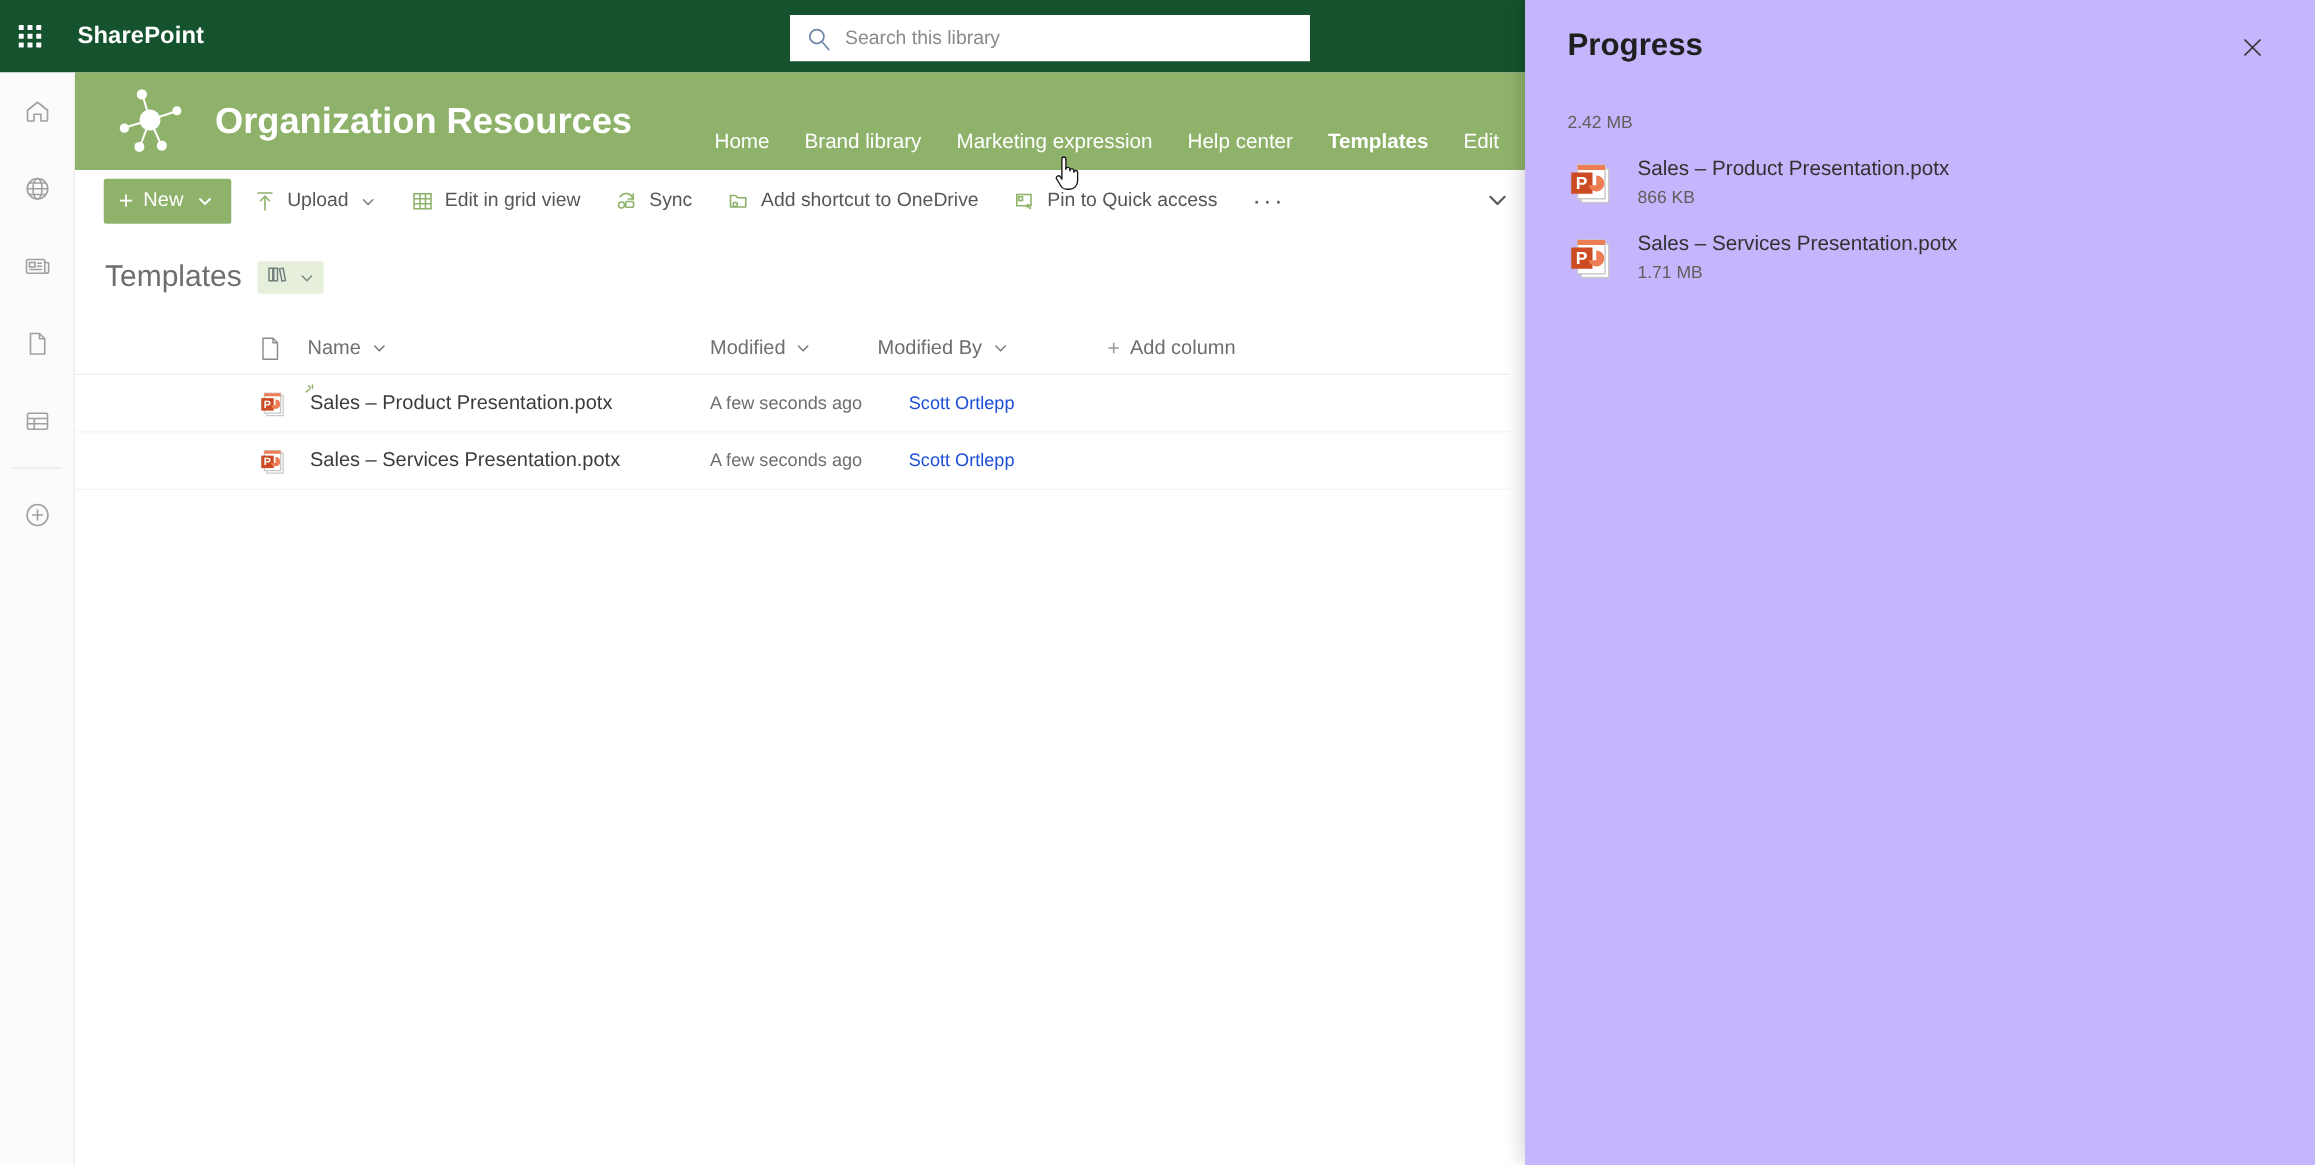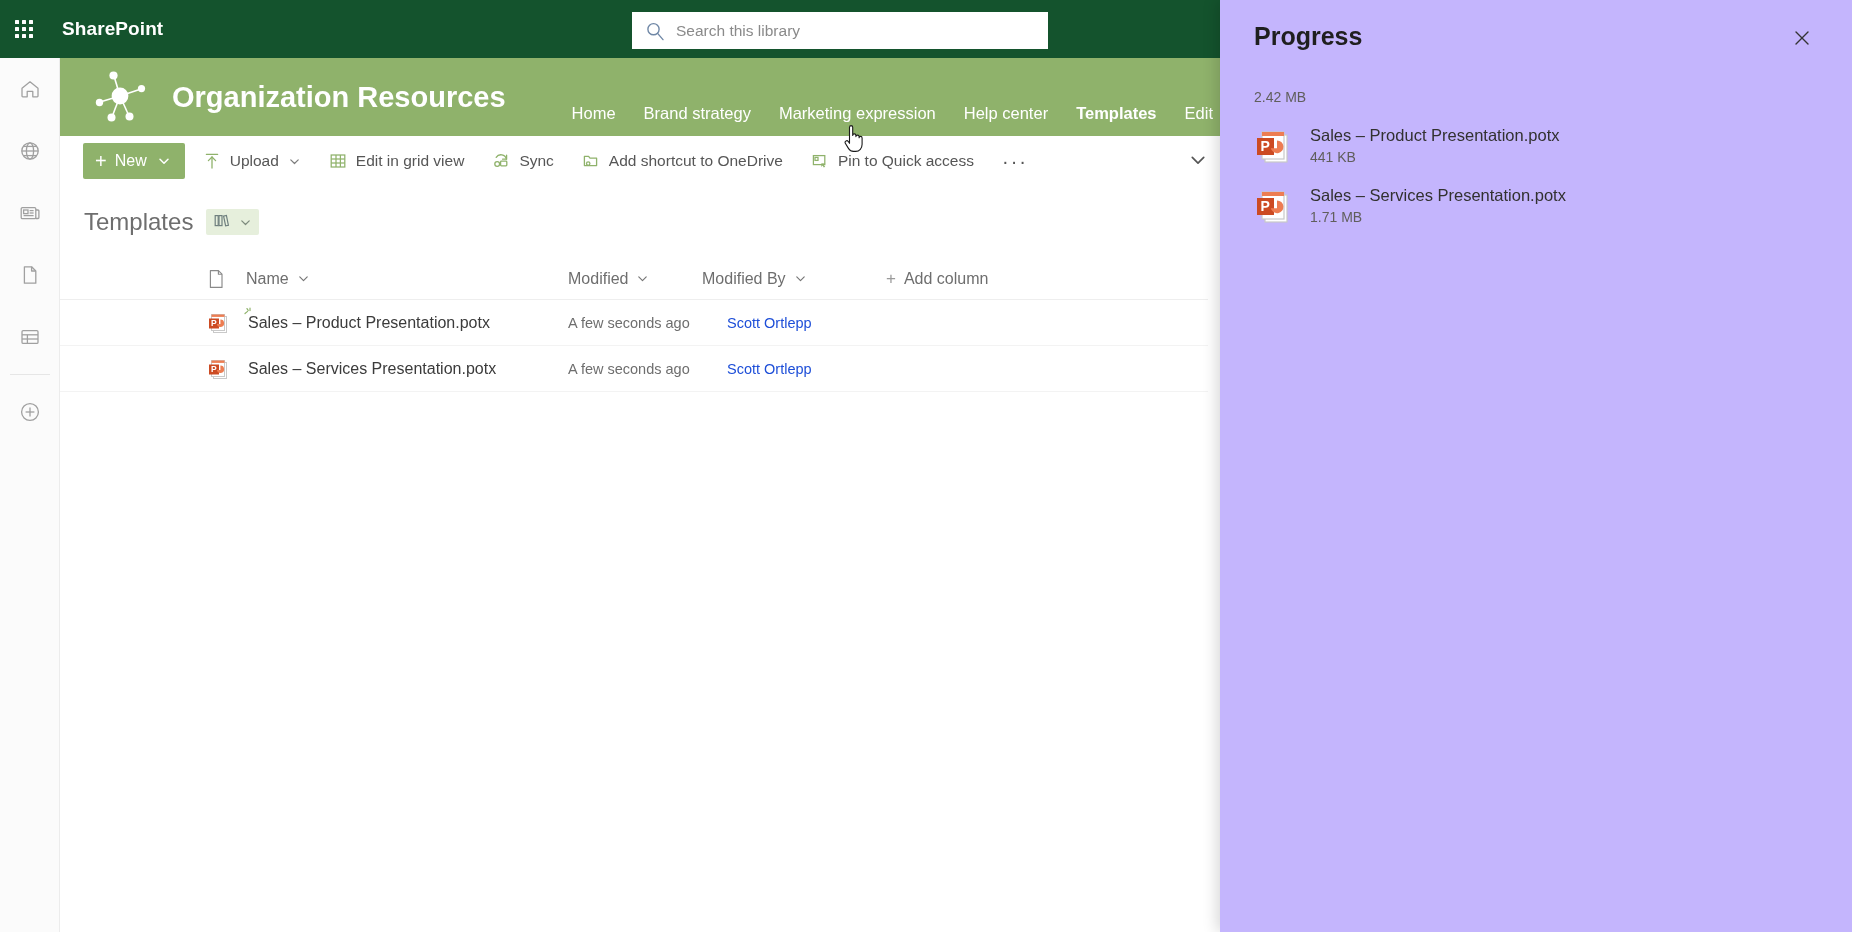--- a/index.html
+++ b/index.html
@@ -260,21 +260,21 @@
           <circle cx="15.5" cy="42.5" r="3.7"></circle>
           <circle cx="27.5" cy="57.5" r="4"></circle>
           <circle cx="45.5" cy="56.5" r="4"></circle>
         </g>
       </svg>
     </span>
     <div class="site-title">Organization Resources</div>
 
     <div class="nav">
       <div class="nav-item">Home</div>
-      <div class="nav-item">Brand strategy</div>
+      <div class="nav-item">Brand library</div>
       <div class="nav-item">Marketing expression</div>
       <div class="nav-item">Help center</div>
       <div class="nav-item active">Templates</div>
       <div class="nav-edit">Edit</div>
     </div>
   </div>
 
   <div class="command-bar">
     <div class="btn-new">
       <span class="plus">+</span>
@@ -479,21 +479,21 @@
       <div class="panel-list">
         <div class="panel-item">
           <span class="panel-item-icon"><svg width="42" height="42" viewBox="0 0 42 42">
               <rect x="11" y="10" width="22" height="27" fill="#ffffff" stroke="#c9c9c9" stroke-width="1.2"></rect>
               <rect x="8" y="7" width="22" height="27" fill="#ffffff" stroke="#c9c9c9" stroke-width="1.2"></rect>
               <path d="M8 7h22v4H8z" fill="#ed7d52"></path>
               <rect x="3" y="13" width="17" height="17" fill="#cc4b23"></rect>
               <text x="6.6" y="26" font-family="Liberation Sans, sans-serif" font-size="14" font-weight="700" fill="#ffffff">P</text>
               <path d="M23 15.4a6.4 6.4 0 1 1-6.2 7.8H23z" fill="#ed7d52"></path>
             </svg></span>
-          <span class="panel-item-text"><span class="panel-item-name">Sales – Product Presentation.potx</span><span class="panel-item-size" style="display:block">441 KB</span></span>
+          <span class="panel-item-text"><span class="panel-item-name">Sales – Product Presentation.potx</span><span class="panel-item-size" style="display:block">866 KB</span></span>
         </div>
         <div class="panel-item">
           <span class="panel-item-icon"><svg width="42" height="42" viewBox="0 0 42 42">
               <rect x="11" y="10" width="22" height="27" fill="#ffffff" stroke="#c9c9c9" stroke-width="1.2"></rect>
               <rect x="8" y="7" width="22" height="27" fill="#ffffff" stroke="#c9c9c9" stroke-width="1.2"></rect>
               <path d="M8 7h22v4H8z" fill="#ed7d52"></path>
               <rect x="3" y="13" width="17" height="17" fill="#cc4b23"></rect>
               <text x="6.6" y="26" font-family="Liberation Sans, sans-serif" font-size="14" font-weight="700" fill="#ffffff">P</text>
               <path d="M23 15.4a6.4 6.4 0 1 1-6.2 7.8H23z" fill="#ed7d52"></path>
             </svg></span>

